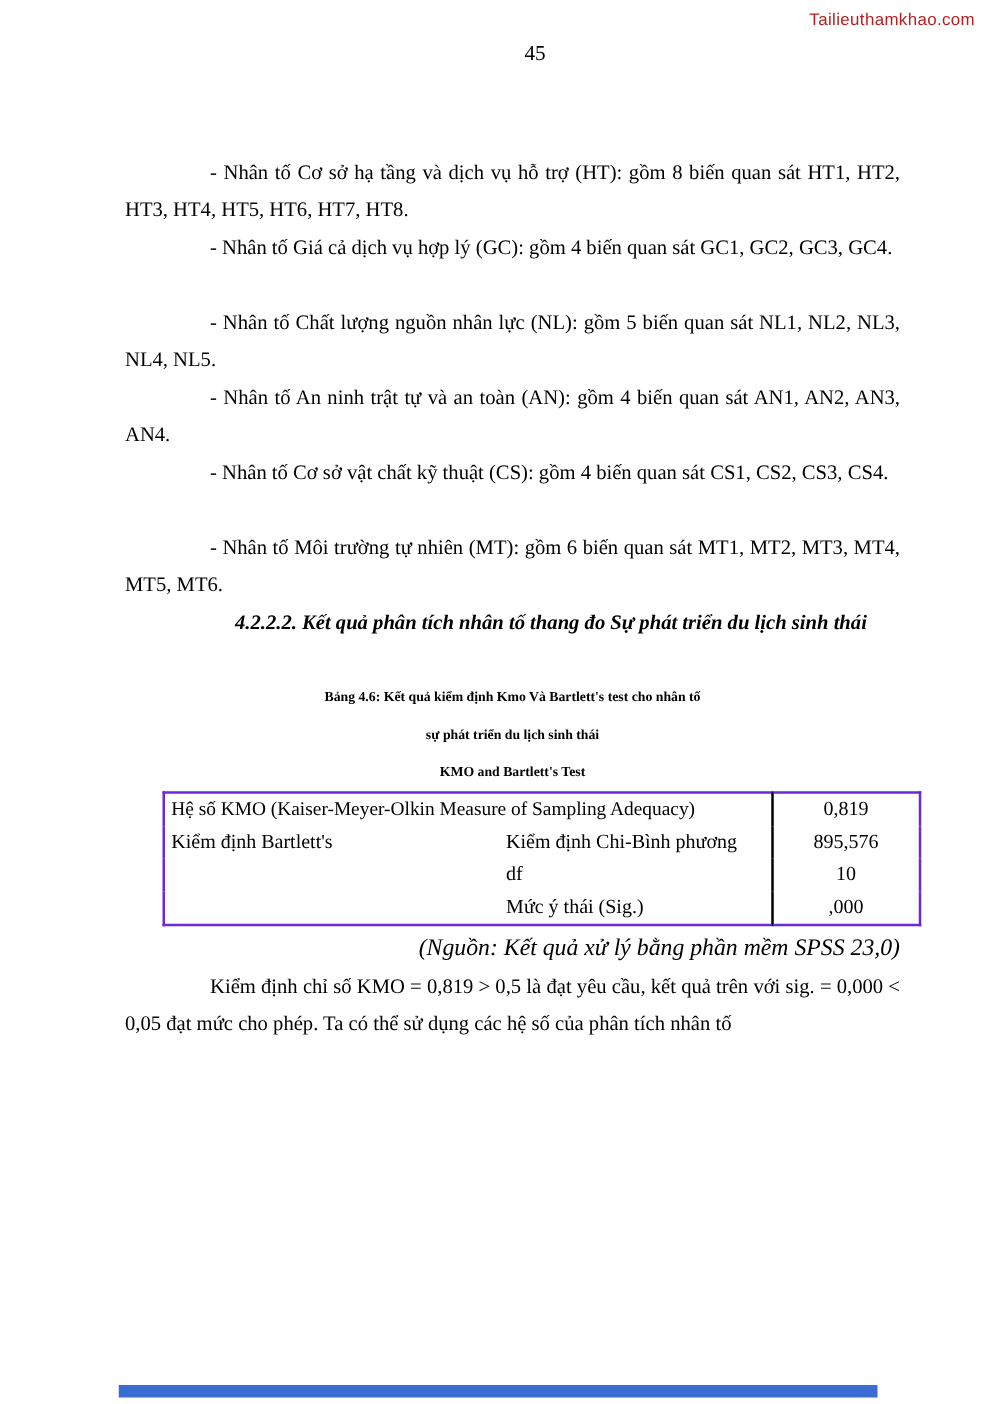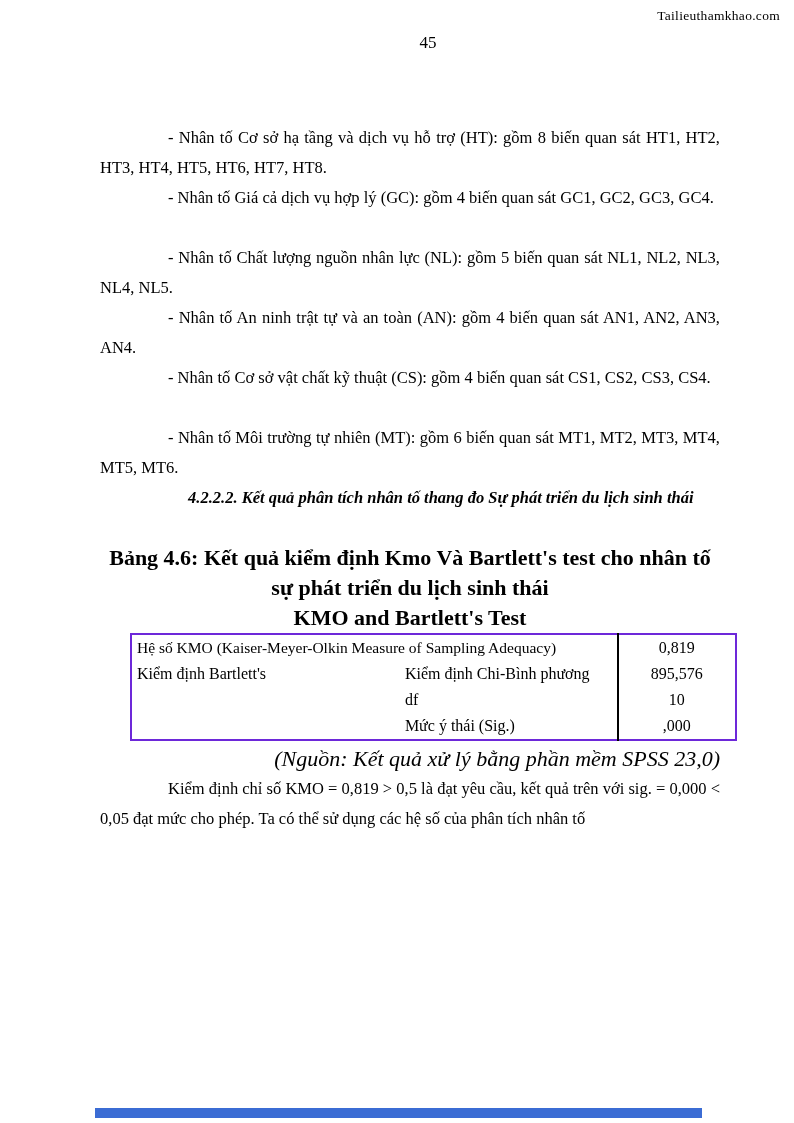--- a/index.html
+++ b/index.html
@@ -9,23 +9,23 @@
     height: 1123px;
     background: #ffffff;
     overflow: hidden;
     font-family: "Liberation Serif", serif;
     color: #000000;
   }
   .watermark {
     position: absolute;
     top: 8px;
     right: 14px;
-    font-family: Liberation Serif, serif;
+    font-family: Liberation Sans, sans-serif;
     font-size: 13.5px;
-    color: #000000;
+    color: #b91c1c;
     letter-spacing: 0.3px;
   }
   .page-number {
     padding-top: 32px;
     margin-left: 100px;
     width: 620px;
     text-align: center;
     text-indent: 36px;
     font-size: 17px;
     line-height: 22px;
@@ -45,21 +45,21 @@
   .lines-3 { height: 90px; overflow: hidden; }
   .heading {
     font-size: 16.5px;
     line-height: 30px;
     font-weight: bold;
     font-style: italic;
     text-align: justify;
     text-indent: 88px;
   }
   .caption {
-    font-size: 22px;
+    font-size: 11px;
     line-height: 30px;
     height: 30px;
     overflow: hidden;
     font-weight: bold;
     text-align: center;
     font-family: Liberation Serif, serif;
   }
   table.kmo {
     border-collapse: collapse;
     table-layout: fixed;
@@ -75,21 +75,21 @@
     vertical-align: middle;
     white-space: nowrap;
     overflow: hidden;
   }
   table.kmo td.row1-label { font-size: 15.5px; }
   table.kmo td.val {
     border-left: 2px solid #000000;
     text-align: center;
   }
   .source {
-    font-size: 22px;
+    font-size: 19px;
     line-height: 30px;
     height: 30px;
     overflow: hidden;
     font-style: italic;
     text-align: right;
     margin-top: 3px;
   }
   .footer-bar {
     position: absolute;
     left: 95px;

